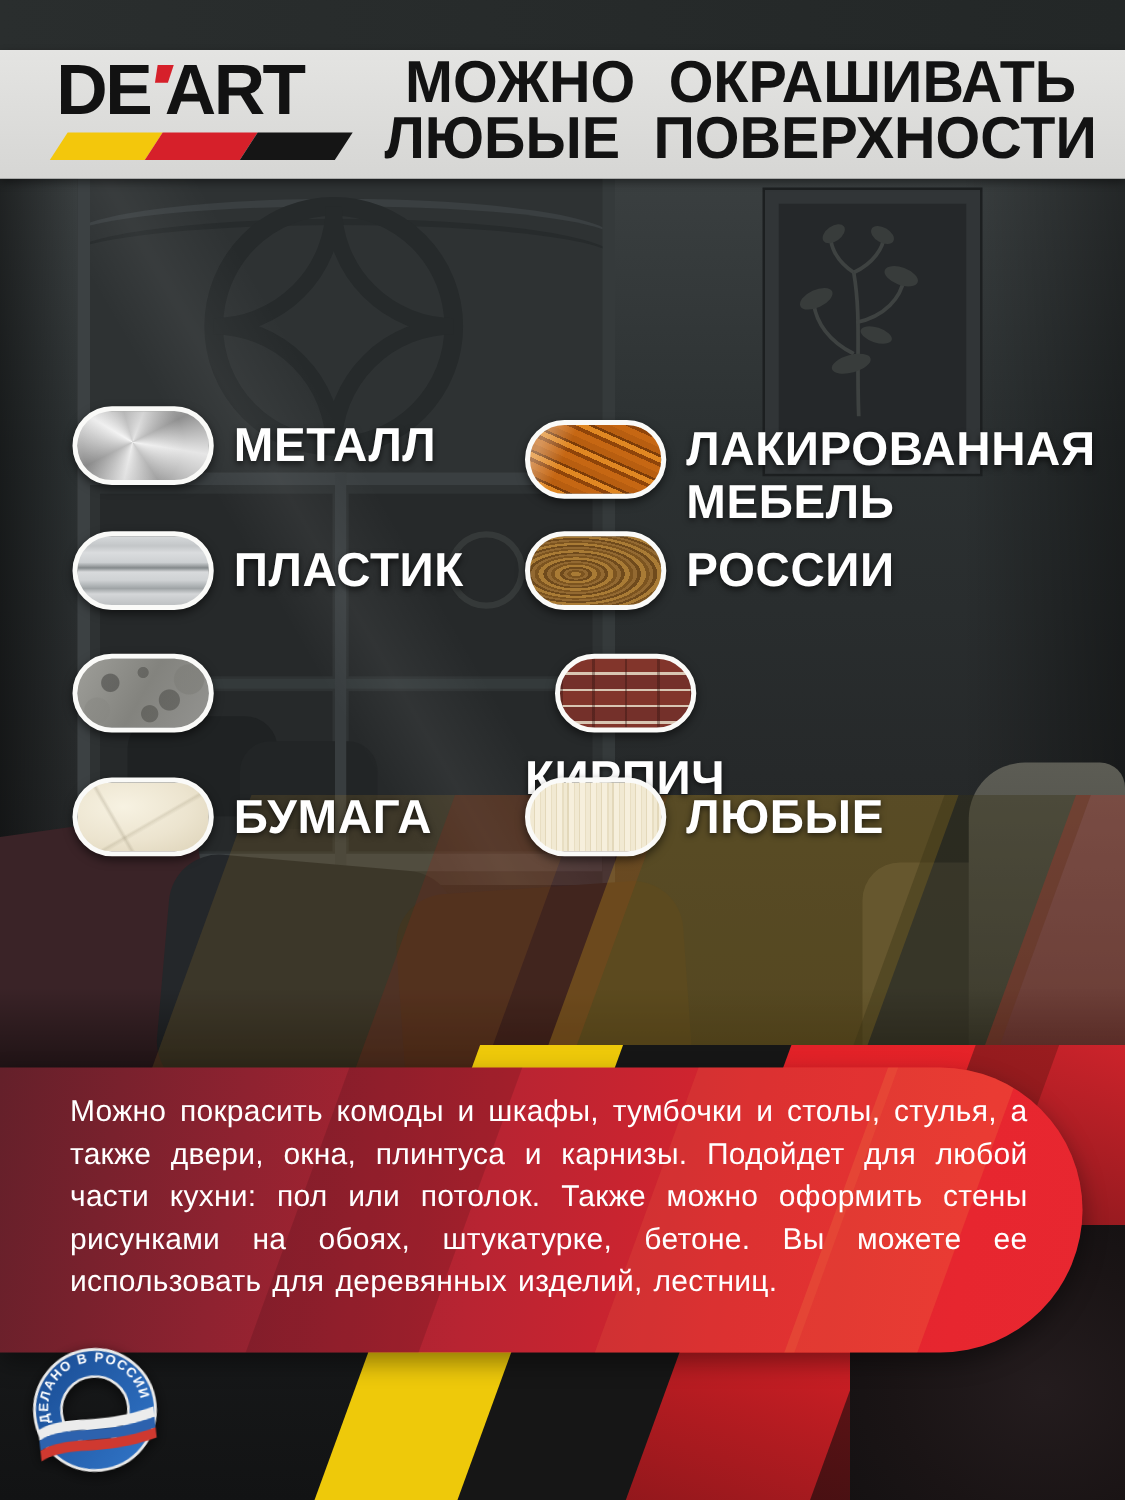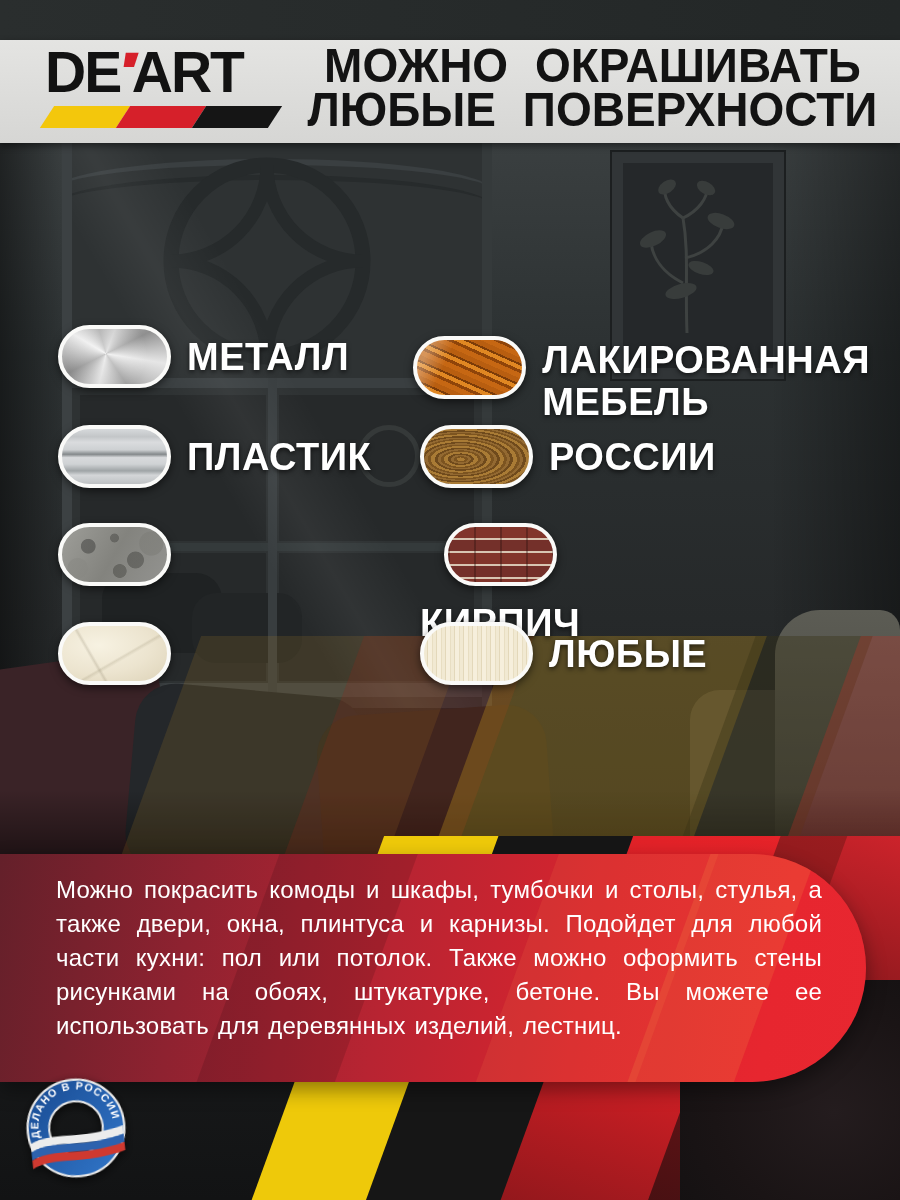--- a/index.html
+++ b/index.html
@@ -234,23 +234,24 @@
   </div>
   <div class="srow" style="left:58px;top:325px;">
     <div class="swatch tx-metal"></div>
     <div class="slabel">МЕТАЛЛ</div>
   </div>
   <div class="srow" style="left:58px;top:523px;">
     <div class="swatch tx-concrete"></div>
   </div>
   <div class="srow" style="left:58px;top:622px;">
     <div class="swatch tx-paper"></div>
-  </div>
-
-  <div class="srow" style="left:430px;top:325px;width:440px;justify-content:flex-end;">
+    <div class="slabel">БУМАГА</div>
+  </div>
+
+  <div class="srow" style="left:420px;top:325px;width:440px;">
     <div class="swatch tx-lacquer"></div>
     <div class="slabel two">ЛАКИРОВАННАЯ МЕБЕЛЬ</div>
   </div>
   <div class="srow" style="left:420px;top:425px;">
     <div class="swatch tx-wood"></div>
     <div class="slabel">РОССИИ</div>
   </div>
   <div class="srow" style="left:420px;top:523px;flex-direction:column;">
     <div class="swatch tx-brick"></div>
     <div class="slabel">КИРПИЧ</div>

